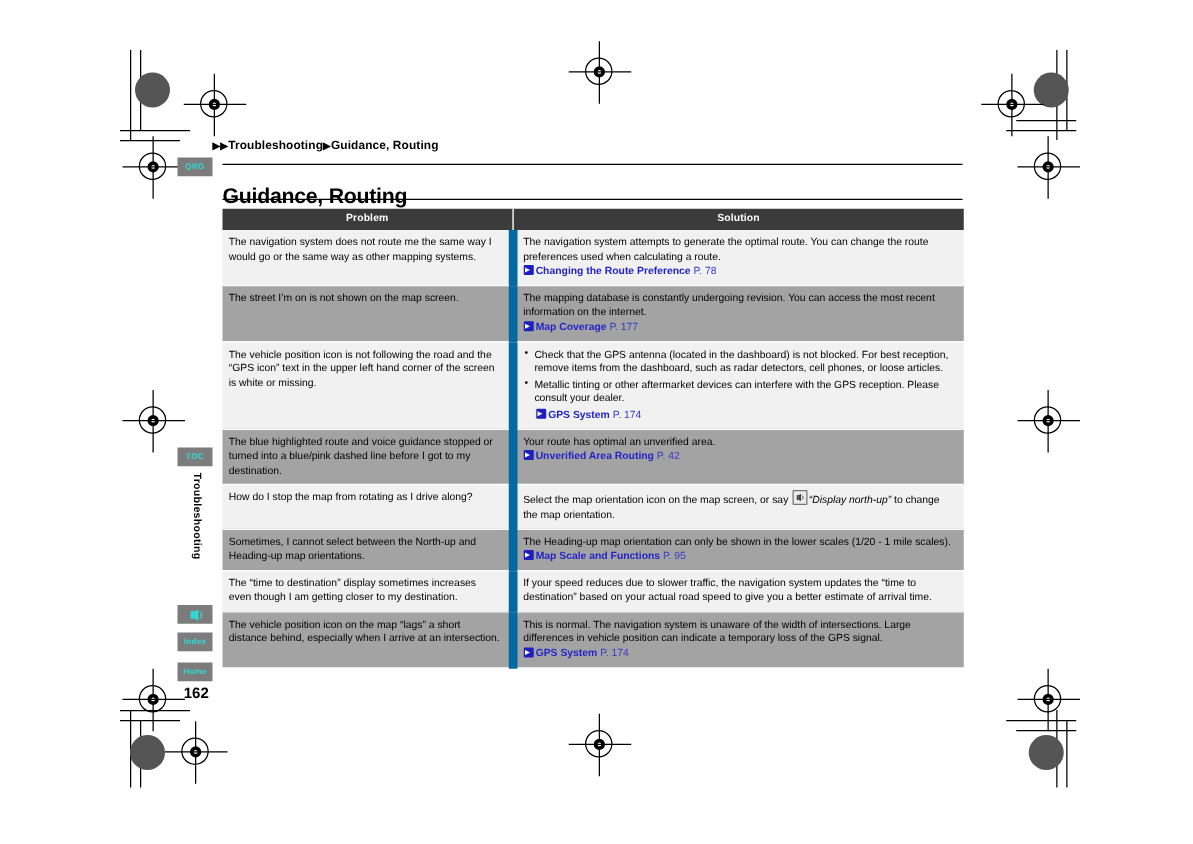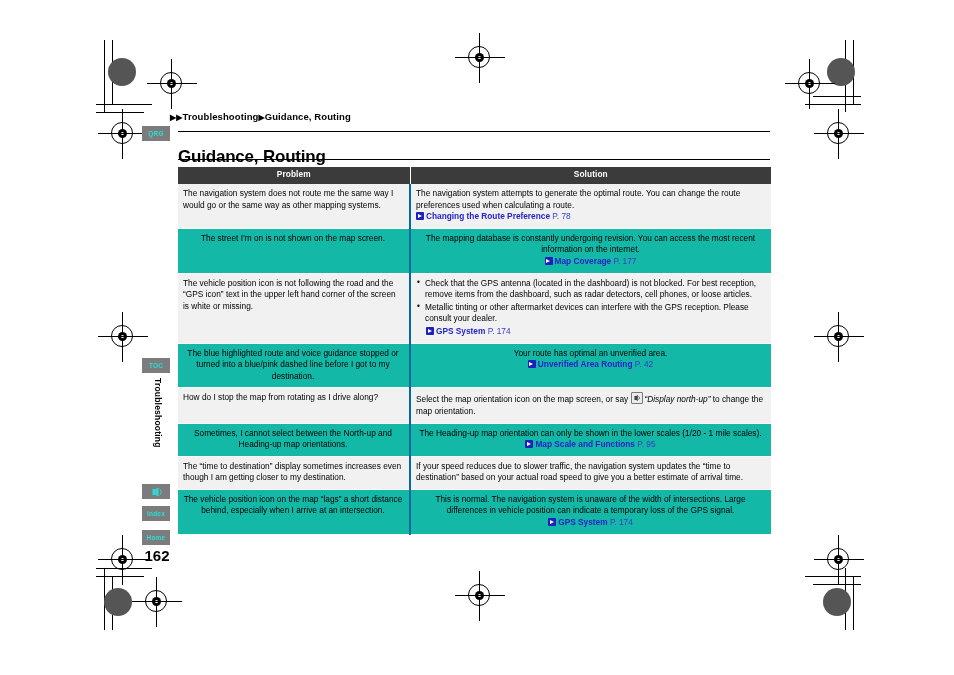--- a/index.html
+++ b/index.html
@@ -145,21 +145,21 @@
     white-space: nowrap;
     color: #000;
   }
 
   .pagenum {
     position: absolute;
     left: 142px;
     top: 547px;
     width: 30px;
     text-align: center;
-    font-size: 15px;
+    font-size: 12px;
     font-weight: bold;
     color: #000;
   }
 
   
   table.tbl {
     position: absolute;
     left: 178px;
     top: 167px;
     width: 593px;
@@ -177,27 +177,27 @@
     padding: 1px 0 2px 0;
     text-align: center;
     border-right: 1px solid #fff;
     letter-spacing: 0.1px;
   }
   table.tbl th:last-child { border-right: none; }
 
   table.tbl td {
     vertical-align: top;
     padding: 4px 6px 5px 5px;
-    border-right: 2px solid #0369a1;
+    border-right: 7px solid #0369a1;
     border-bottom: 1px solid #ffffff;
   }
   table.tbl td:last-child { border-right: none; }
 
   tr.shade-a td { background: #f1f1f1; }
-  tr.shade-b td { background: #14b8a6; text-align: center; }
+  tr.shade-b td { background: #a3a3a3; }
 
   col.c-problem  { width: 232px; }
   col.c-solution { width: 361px; }
 
   .ref {
     display: block;
     margin-top: 0px;
     color: #2323c8;
     font-weight: bold;
     white-space: nowrap;

